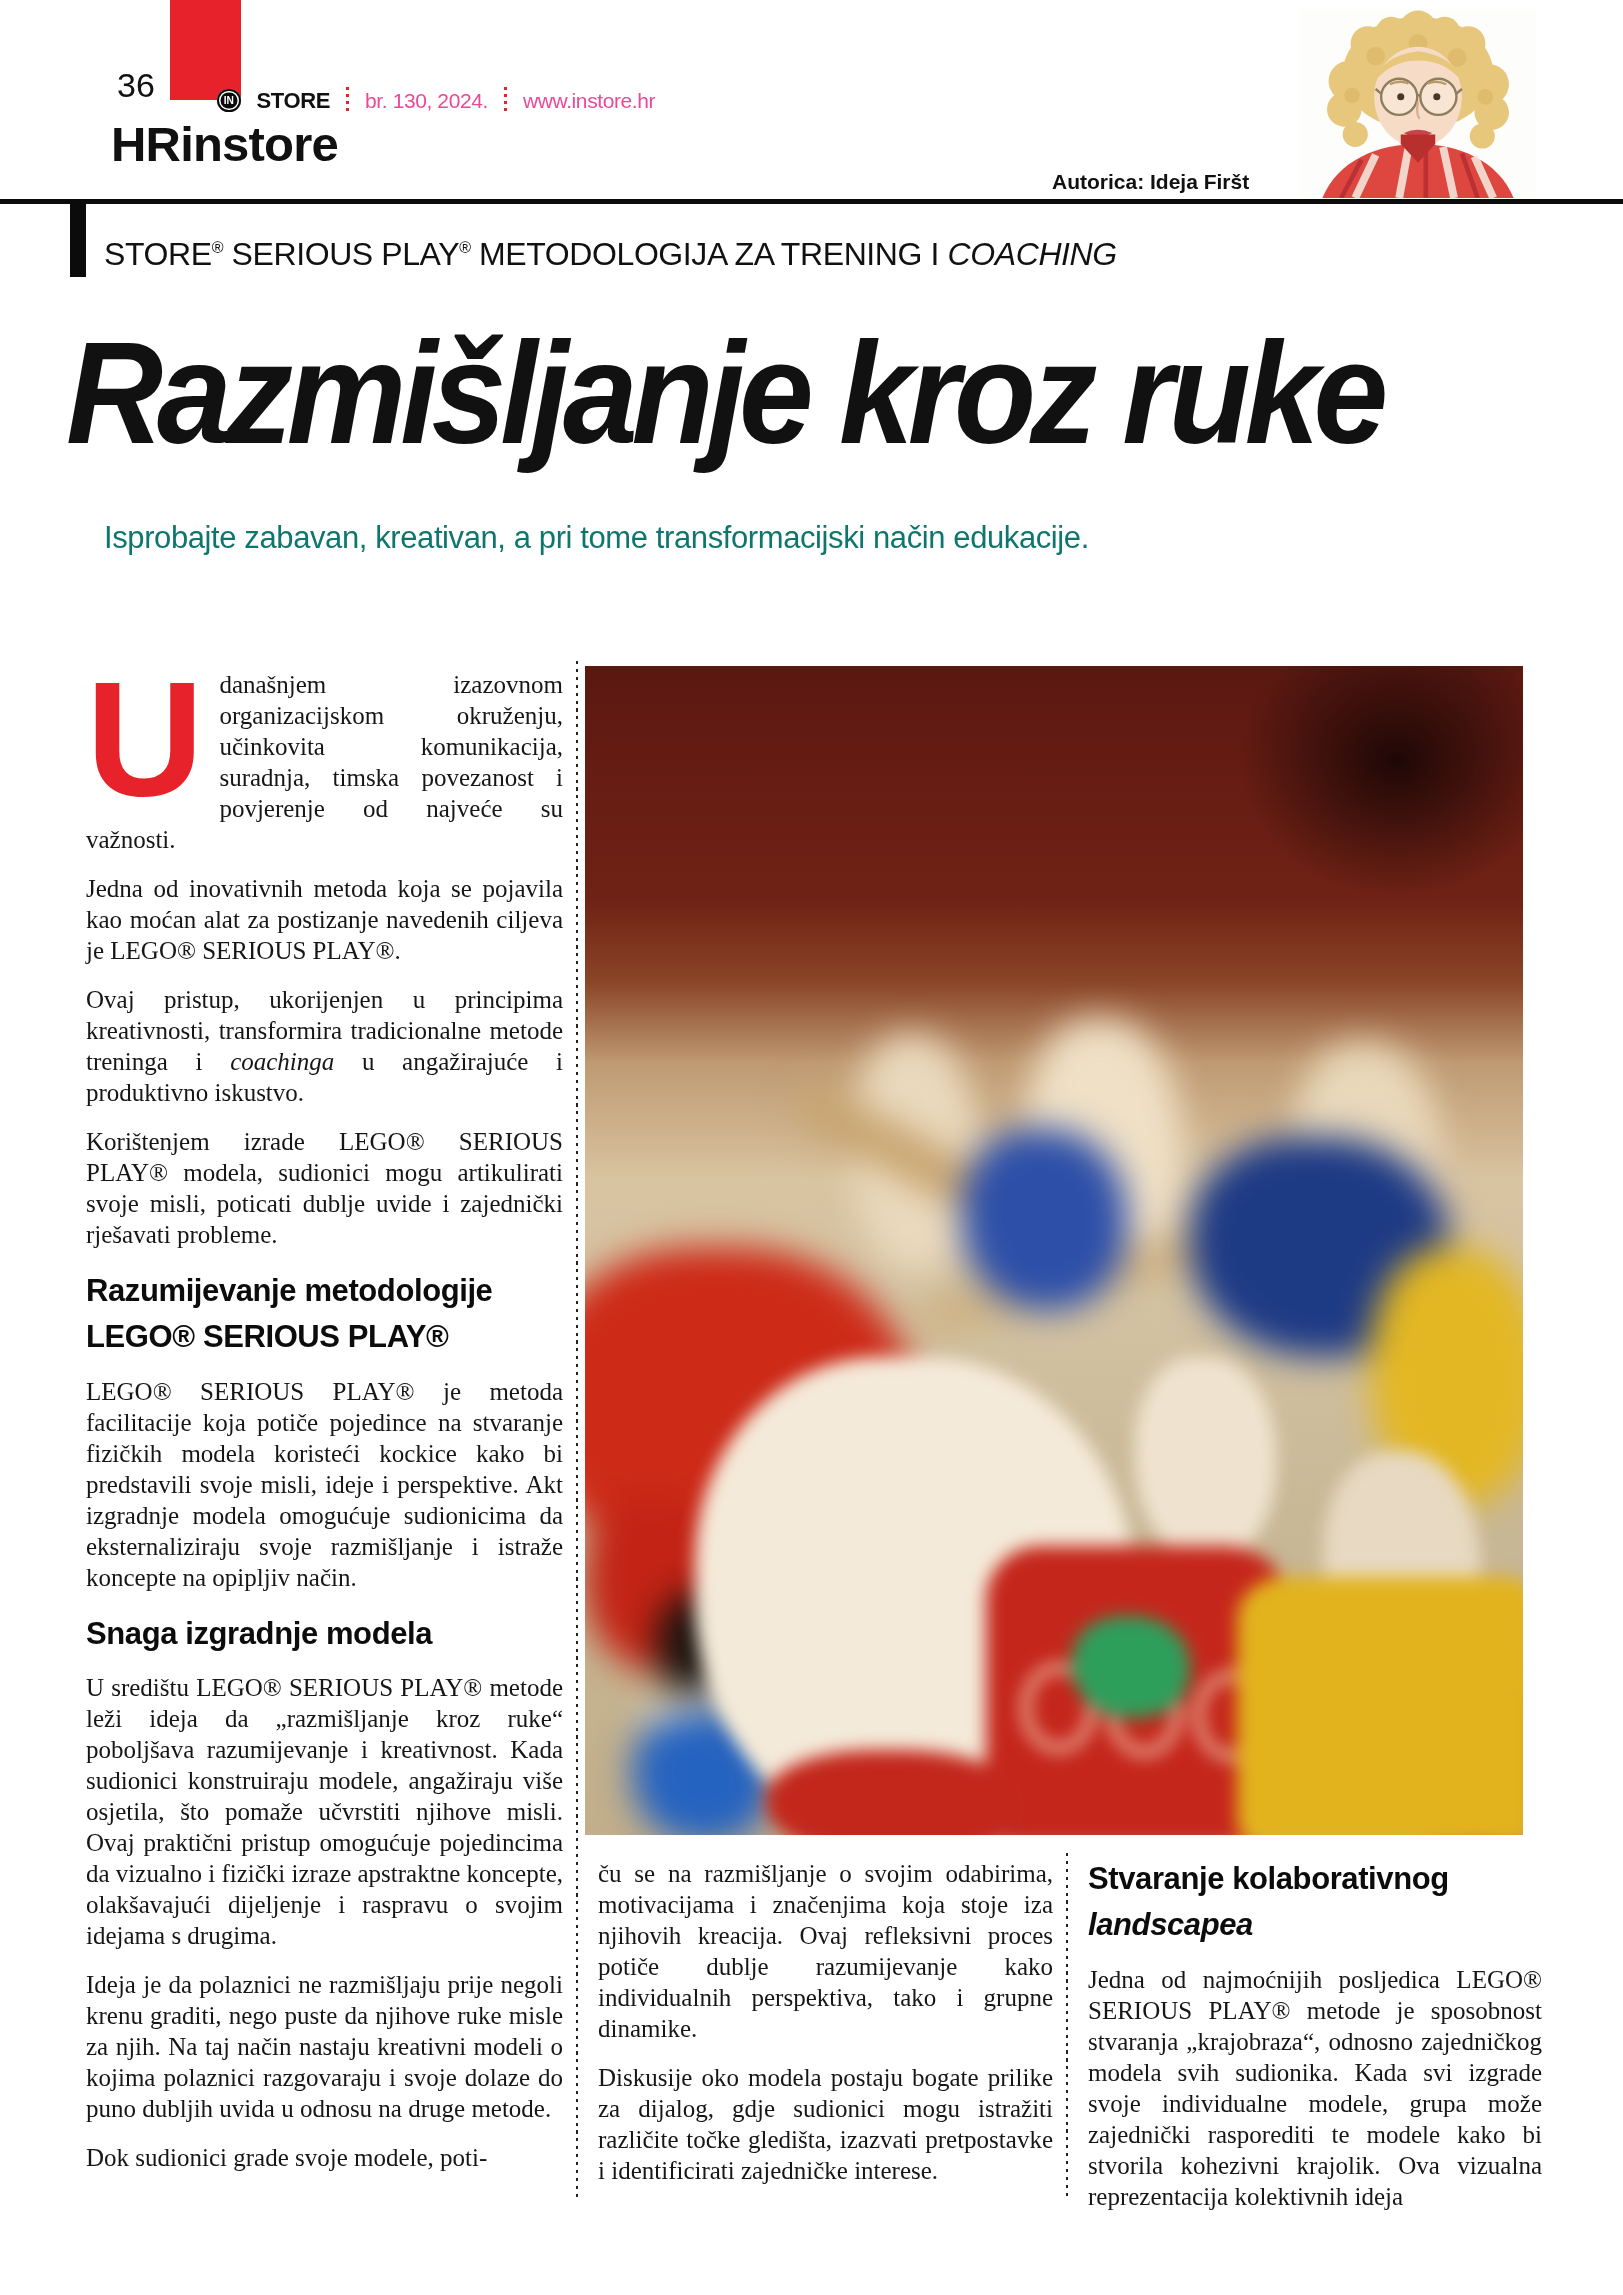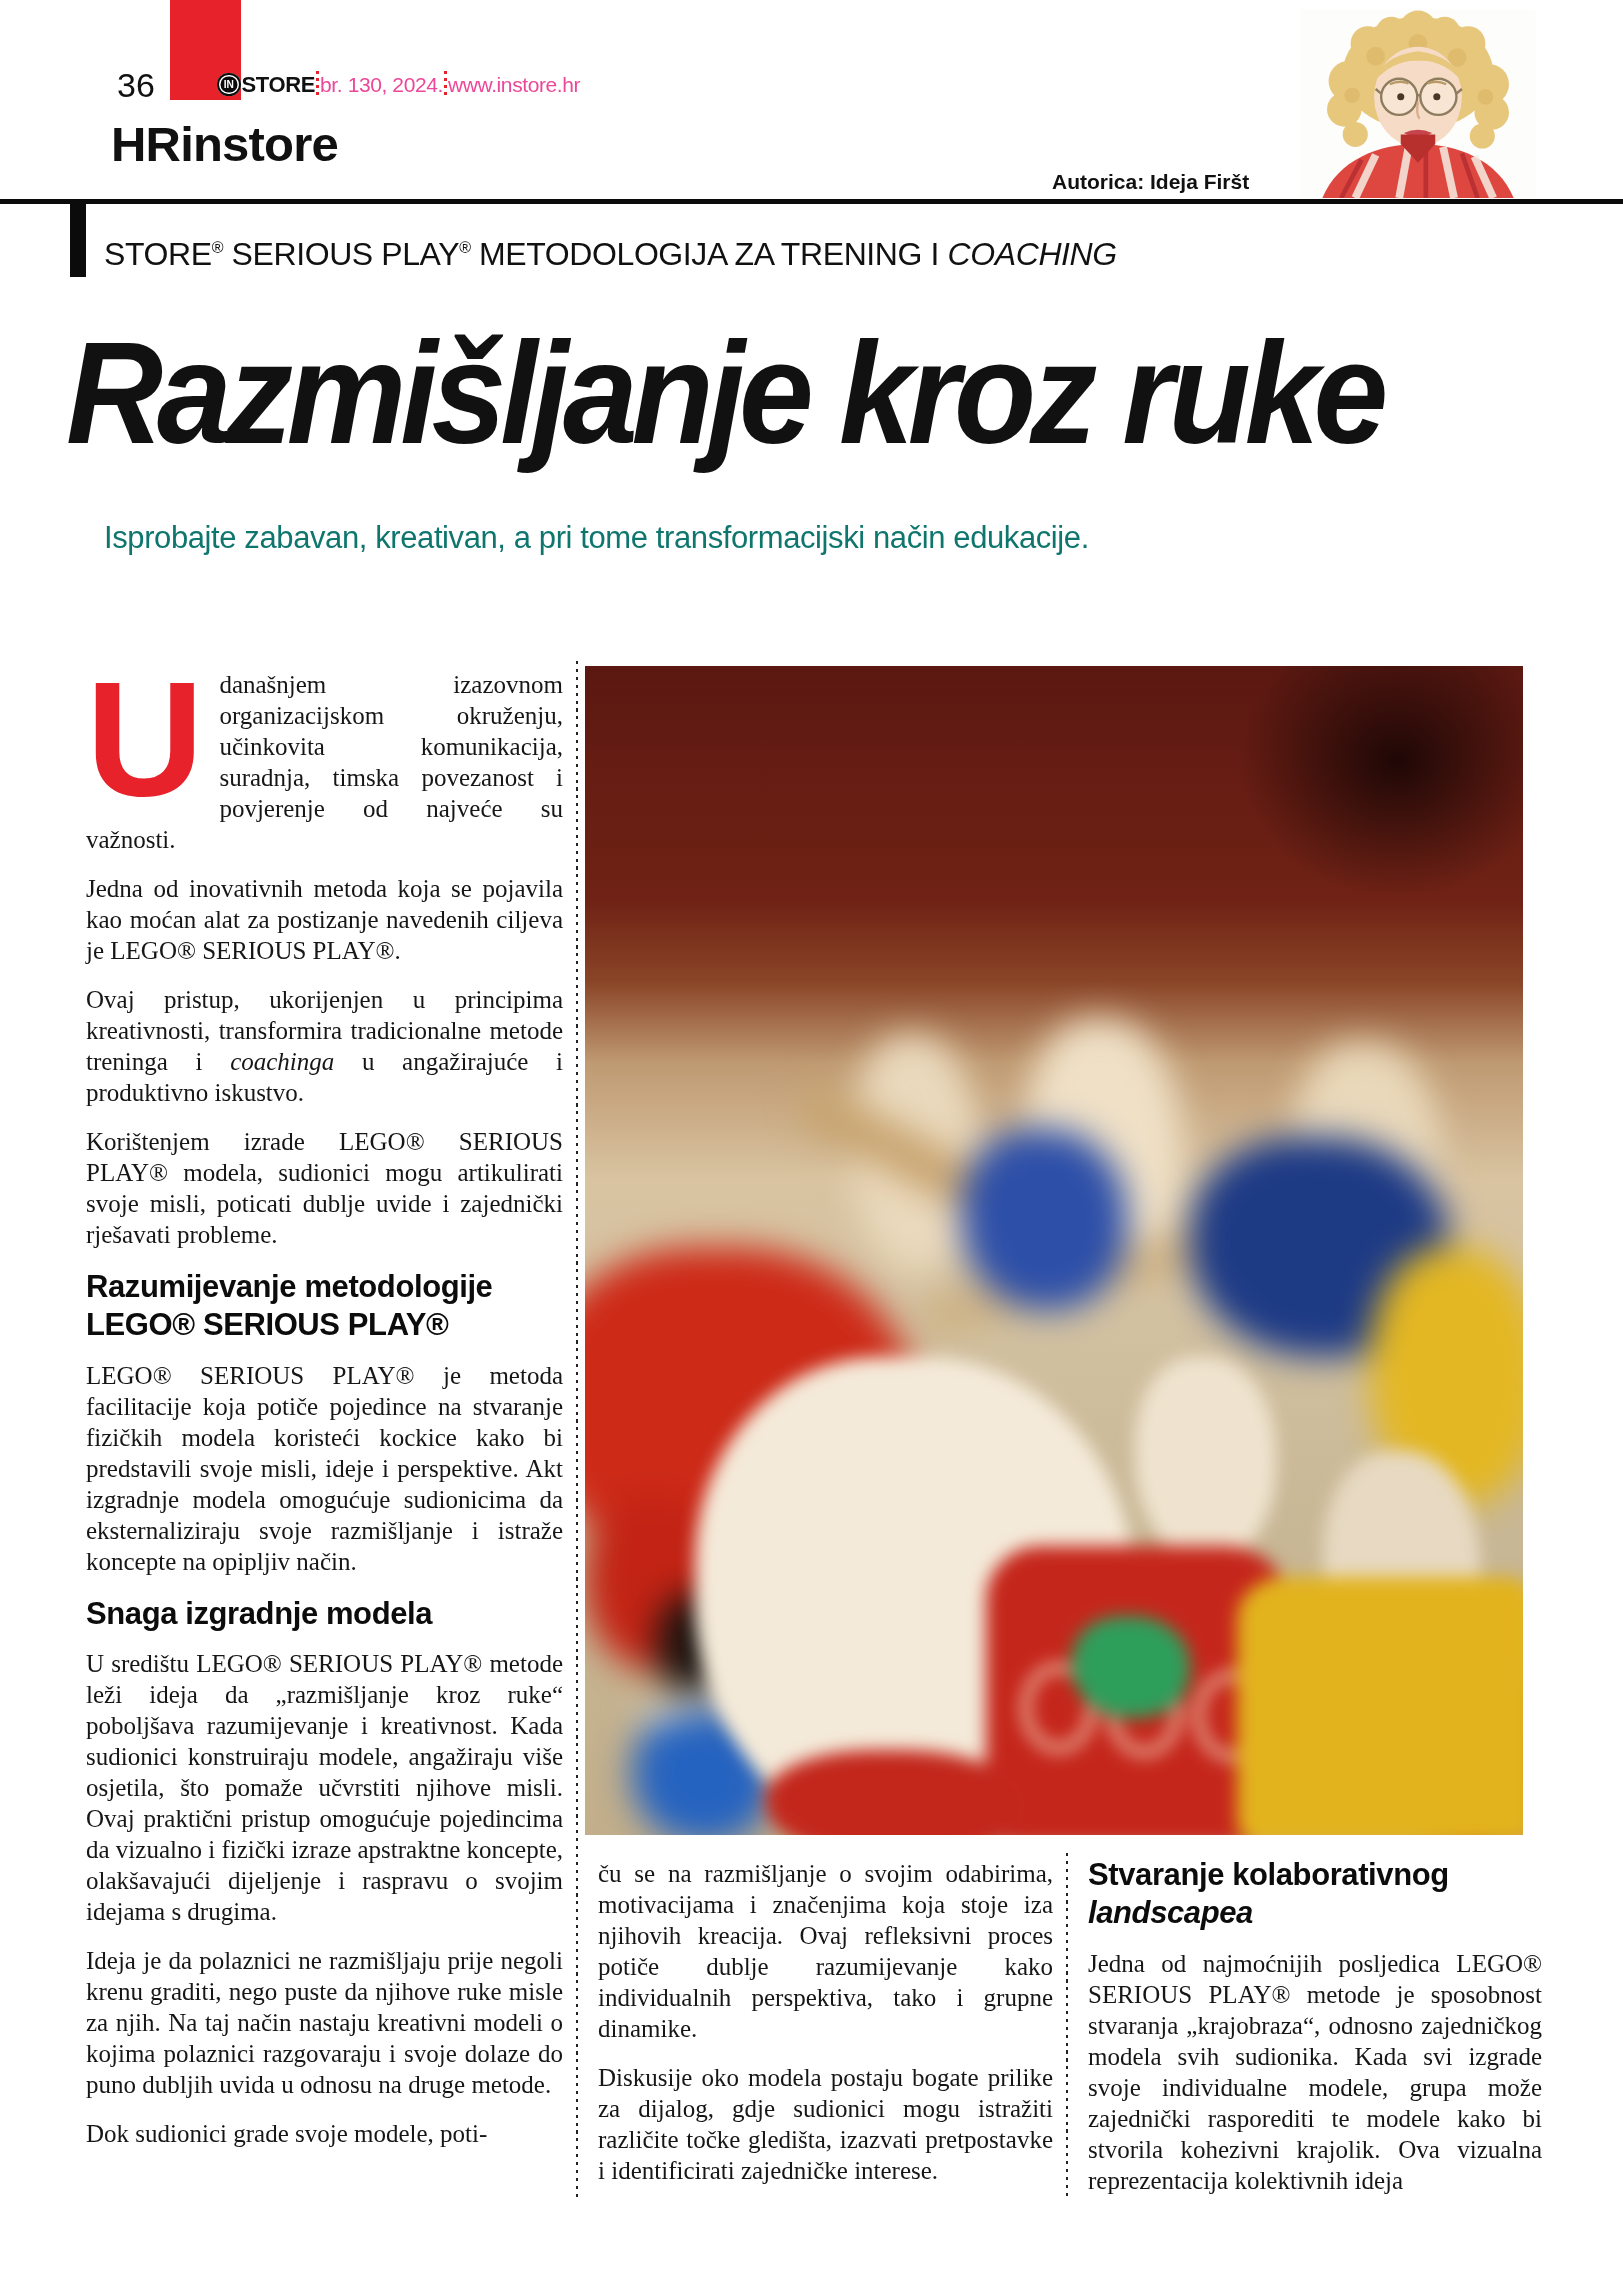--- a/index.html
+++ b/index.html
@@ -2,21 +2,21 @@
 <html lang="hr" style="font-size:12.6px"><head>
 <meta charset="utf-8">
 <style>
   html,body{margin:0;padding:0;background:#ffffff;}
   .page{position:relative;width:1623px;height:2295px;background:#fff;overflow:hidden;
         font-family:"Liberation Sans",sans-serif;color:#111;}
 
   
   .page-number{position:absolute;left:117px;top:66px;font-size:34px;font-weight:400;letter-spacing:0;}
   .red-bar{position:absolute;left:170px;top:0;width:71px;height:100px;background:#e8222a;}
-  .logo-row{position:absolute;left:217px;top:69px;display:flex;align-items:center;gap:1px;height:31px;}
+  .logo-row{position:absolute;left:217px;top:85px;display:flex;align-items:center;gap:16px;height:31px;}
   .logo-circle{width:23.6px;height:23.6px;border-radius:50%;background:#0b0b0b;color:#fff;
                display:flex;align-items:center;justify-content:center;
                font-size:10.2px;font-weight:700;box-shadow:inset 0 0 0 2px #0b0b0b, inset 0 0 0 3.5px #fff;}
   .logo-store{font-size:22px;font-weight:700;letter-spacing:-0.4px;}
   .hdr-dots{width:3.1px;height:28px;background:repeating-linear-gradient(to bottom,#e8222a 0 3.1px,transparent 3.1px 7px);}
   .hdr-meta{font-size:21px;color:#ec4899;letter-spacing:-0.4px;}
   .section-title{position:absolute;left:111px;top:116px;font-size:49px;font-weight:700;letter-spacing:-0.8px;}
   .author-label{position:absolute;left:1052px;top:170px;font-size:21px;font-weight:700;}
   .main-rule{position:absolute;left:0;top:199px;width:1623px;height:4.7px;background:#0b0b0b;}
 
@@ -38,21 +38,21 @@
   
   .col{position:absolute;font-family:"Liberation Serif",serif;font-size:25px;line-height:31px;
        color:#161616;text-align:justify;}
   .col p{margin:0 0 18px 0;}
   .col1{left:86px;top:669px;width:477px;}
   .col2{left:598px;top:1858px;width:455px;}
   .col3{left:1088px;top:1847px;width:454px;}
   .dropcap{float:left;font-family:"Liberation Sans",sans-serif;font-weight:700;
            font-size:163px;line-height:0.78;color:#e8222a;margin:6.3px 15.7px 1.6px 0;}
   .subhead{font-family:"Liberation Sans",sans-serif;font-weight:700;font-size:31px;
-           line-height:38px;text-align:left;letter-spacing:-0.4px;color:#0c0c0c;margin:9.4px 0 15.7px 0;}
+           line-height:46px;text-align:left;letter-spacing:-0.4px;color:#0c0c0c;margin:9.4px 0 15.7px 0;}
   .subhead i{font-style:italic;}
   .dotted-v{position:absolute;width:2.4px;background:repeating-linear-gradient(to bottom,#222 0 3.1px,transparent 3.1px 7.9px);}
   .divider1{left:576px;top:661px;height:1536px;}
   .divider2{left:1066px;top:1853px;height:344px;}
 
   
   .photo{position:absolute;left:585px;top:666px;width:938px;height:1169px;overflow:hidden;
          background:linear-gradient(180deg,#5a1811 0%,#671d13 10%,#6f2215 20%,#8a4527 27%,
                     #bf9a72 34%,#d9c4a1 44%,#d3c2a2 55%,#c9b896 72%,#c2ae8a 100%);}
   .photo .corner-shade{position:absolute;right:-94px;top:-94px;width:440px;height:377px;

